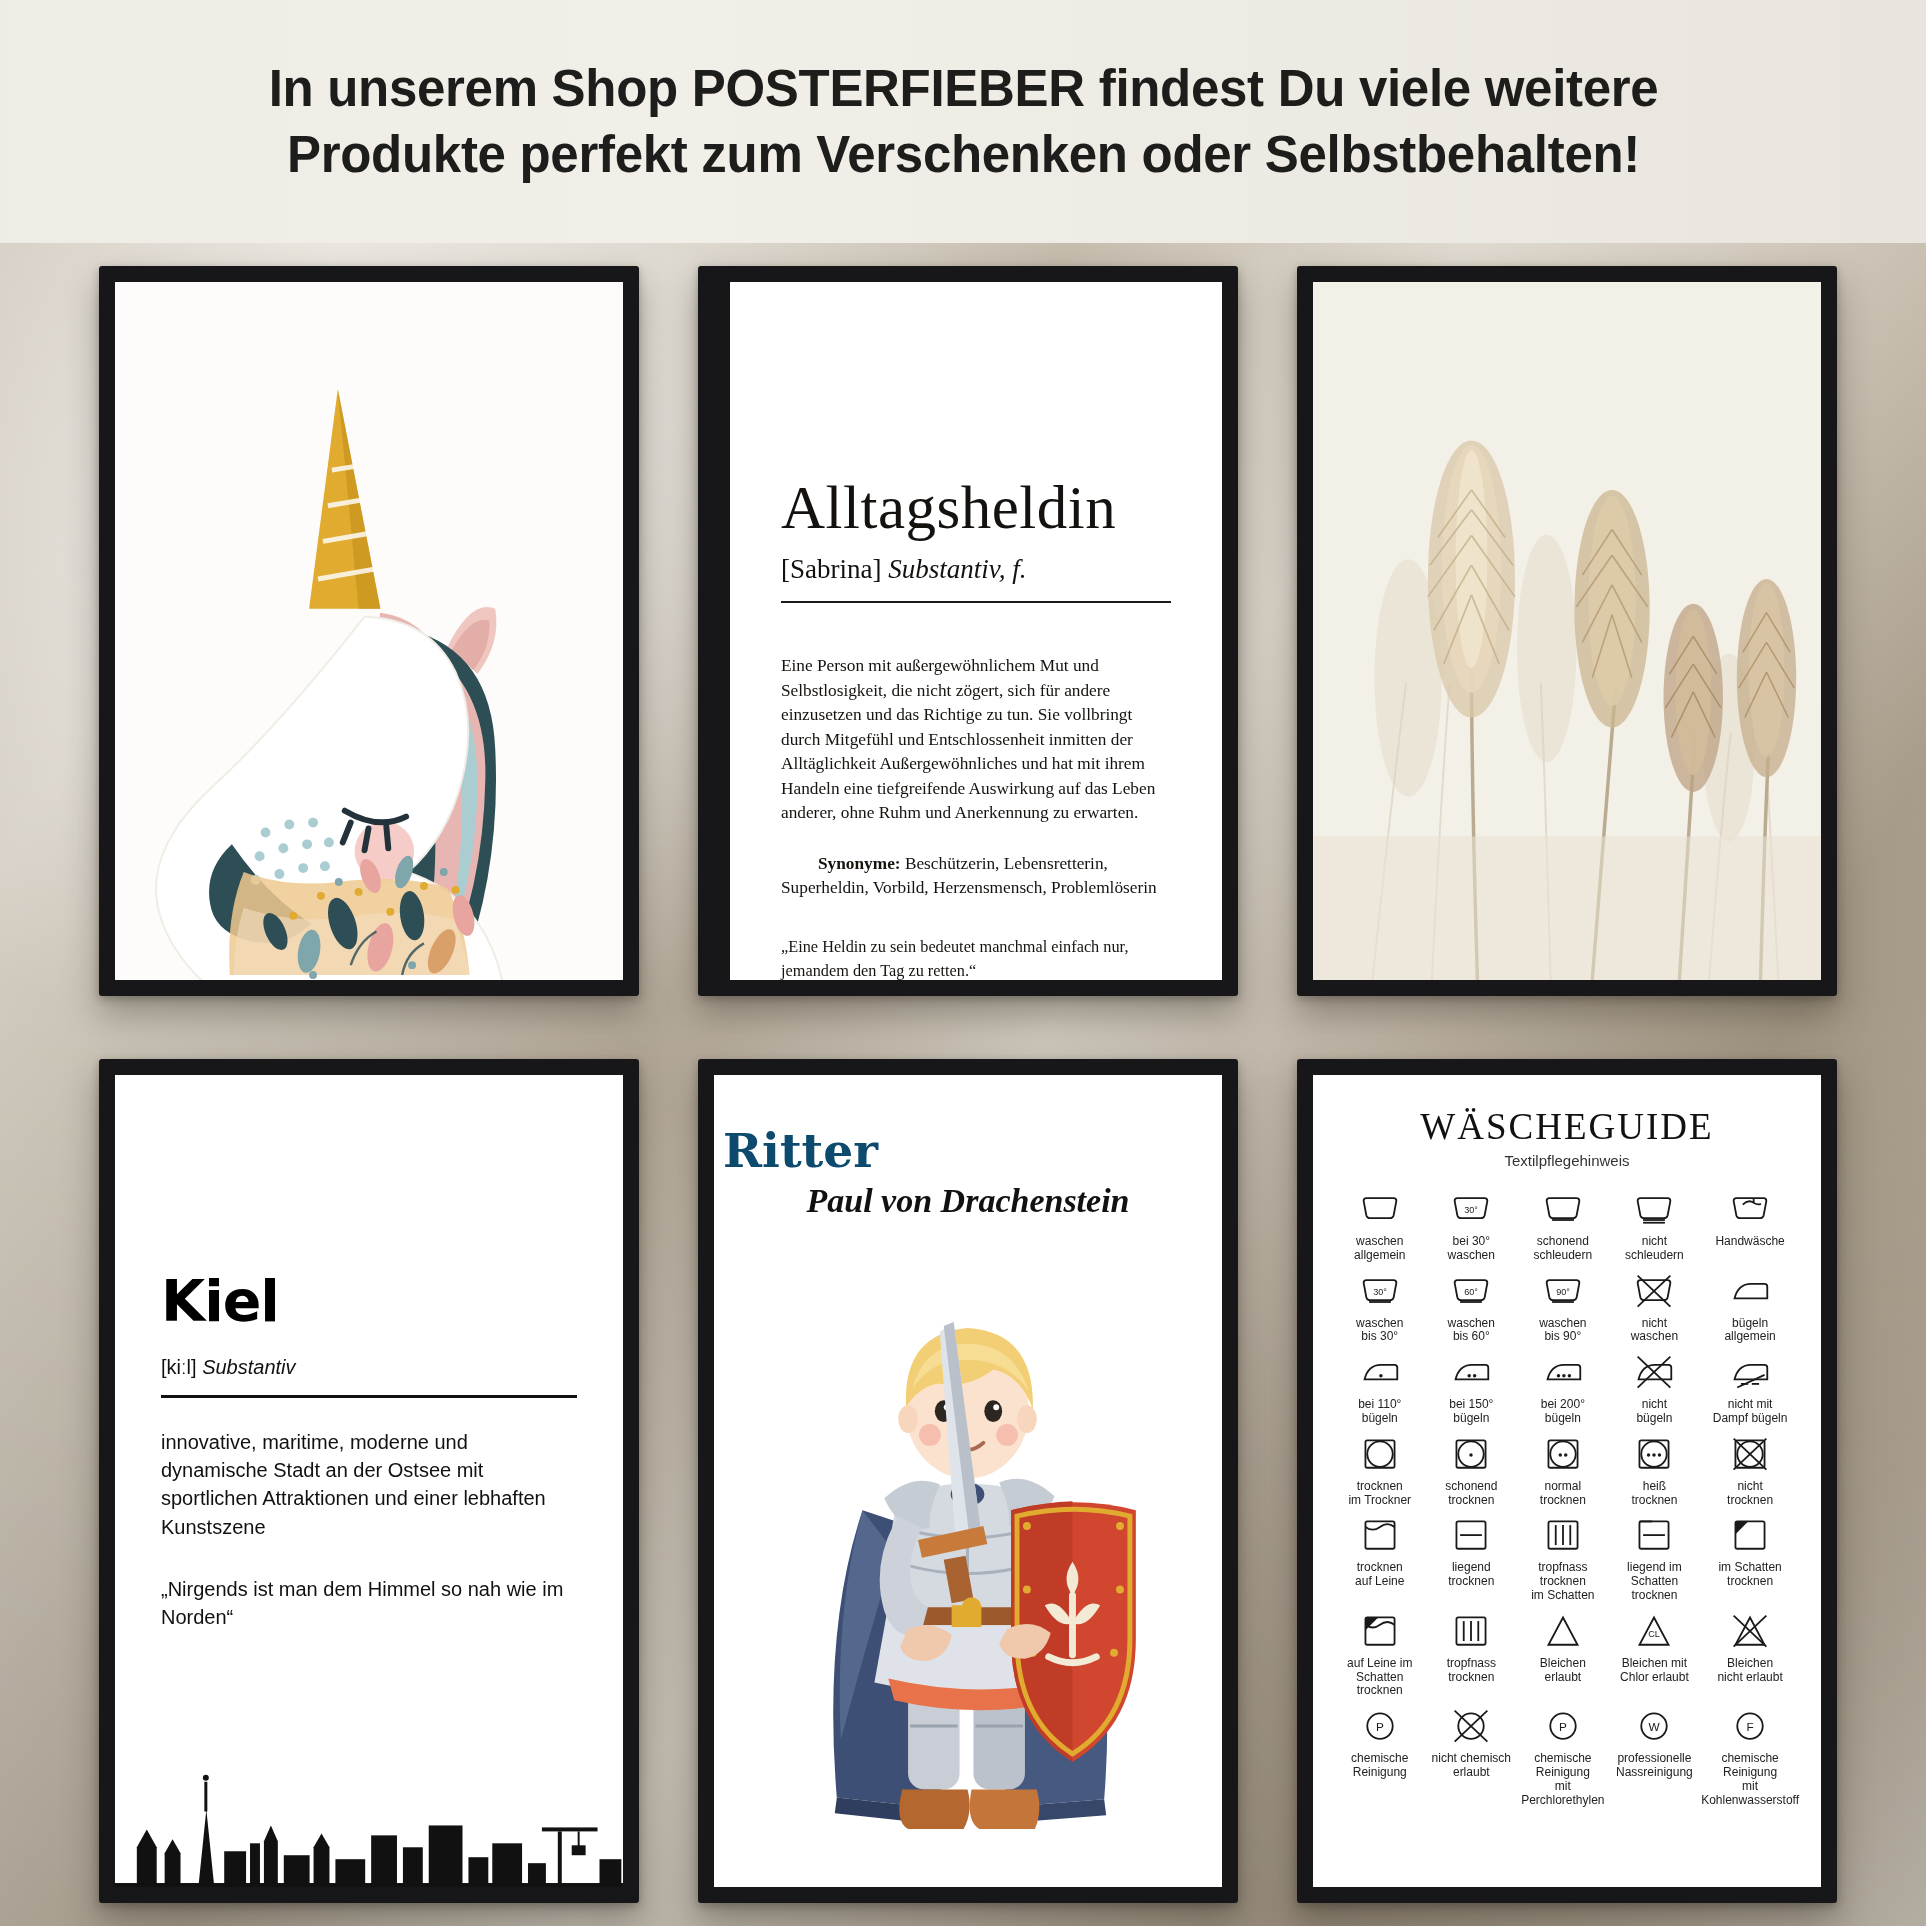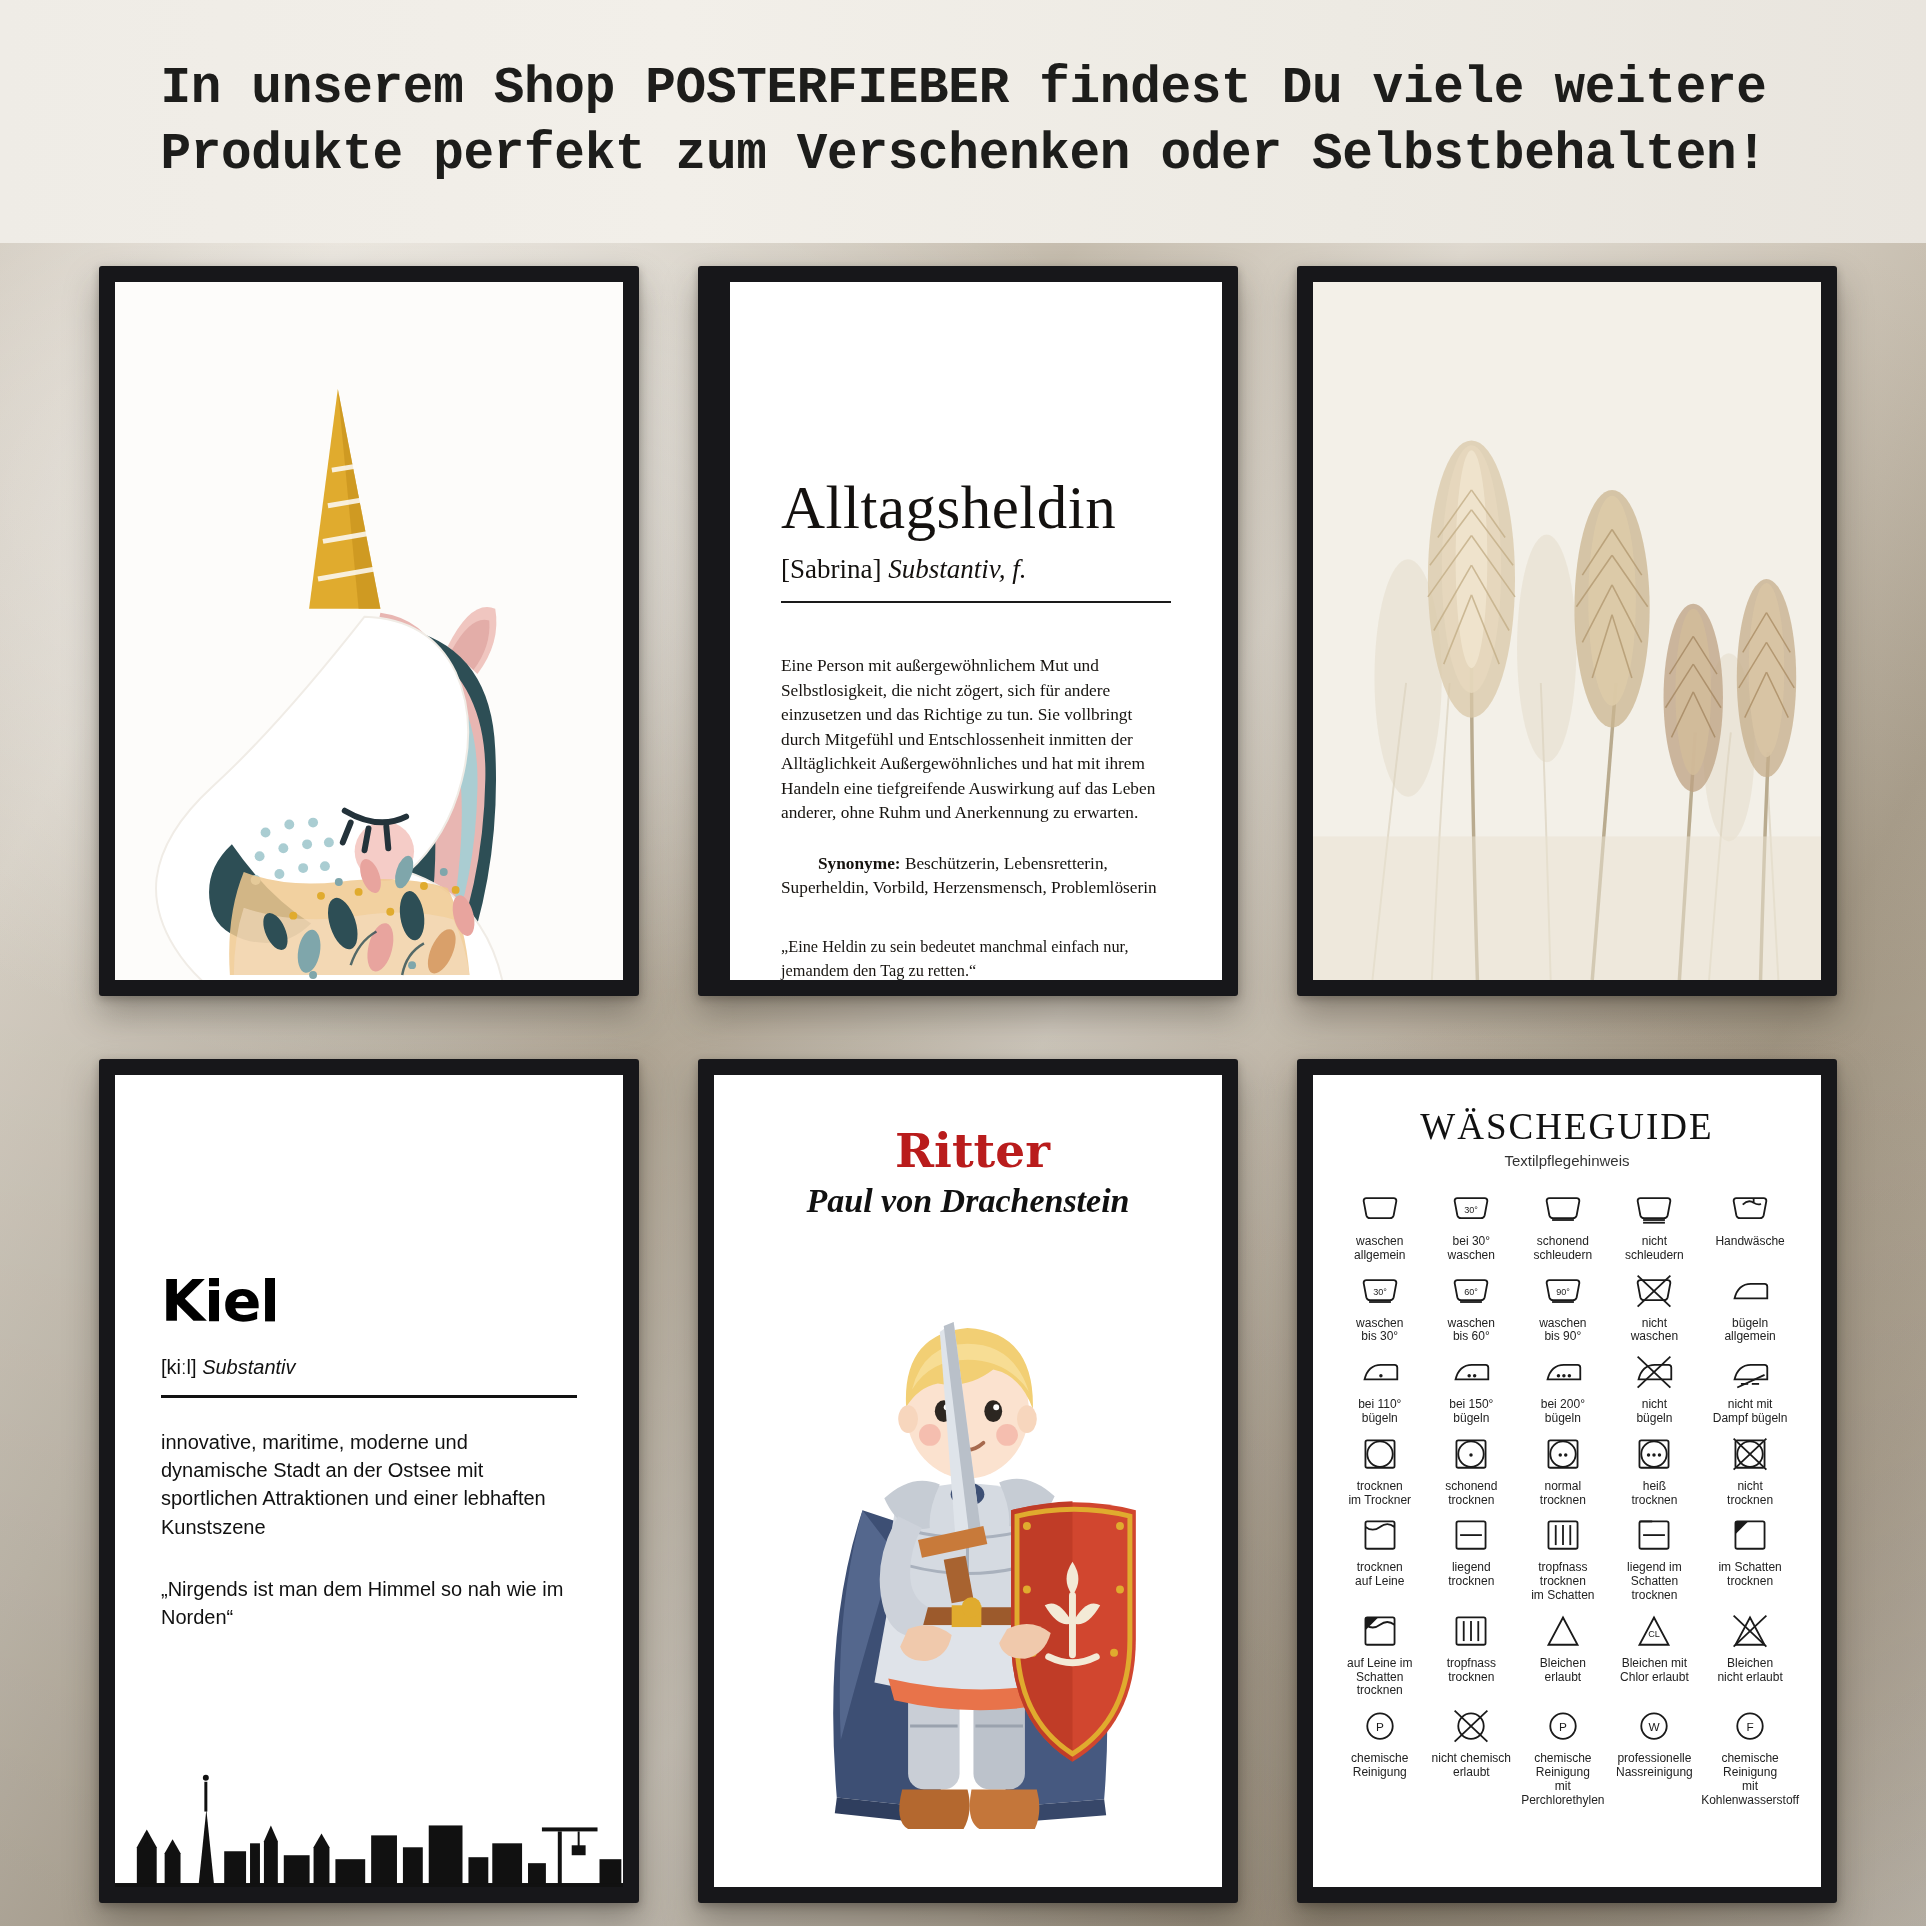--- a/index.html
+++ b/index.html
@@ -28,21 +28,21 @@
     width: 1927px;
     height: 243px;
     background: linear-gradient(90deg,#efece6 0%, #f2efe9 35%, #edeae3 70%, #e9e5de 100%);
     display: flex;
     align-items: center;
     justify-content: center;
     box-sizing: border-box;
     padding: 0 79px;
   }
   .banner-text {
-    font-family: Liberation Mono, monospace;
+    font-family: Liberation Sans, sans-serif;
     font-weight: 700;
     font-size: 51px;
     line-height: 1.28;
     color: #1d1d1b;
     text-align: center;
     letter-spacing: -0.3px;
   }
 
   
   .backdrop {
@@ -195,25 +195,24 @@
     line-height: 1.42;
     color: #111;
     margin-top: 34px;
   }
   .skyline { position:absolute; left:0; right:0; bottom:0; height:139px; }
 
   
   .ritter-poster { position:absolute; inset:0; }
   .ritter-title {
     position:absolute; left:9px; right:0; top:48px;
-    text-align:center;
     font-family: "DejaVu Serif", serif;
     font-weight:700;
     font-size: 47px;
-    color:#b91c1c;
+    color:#0c4a6e;
   }
   .ritter-name {
     position:absolute; left:0; right:0; top:107px;
     text-align:center;
     font-family: "Liberation Serif", serif;
     font-style: italic;
     font-weight: 700;
     font-size: 34px;
     color:#111;
   }

